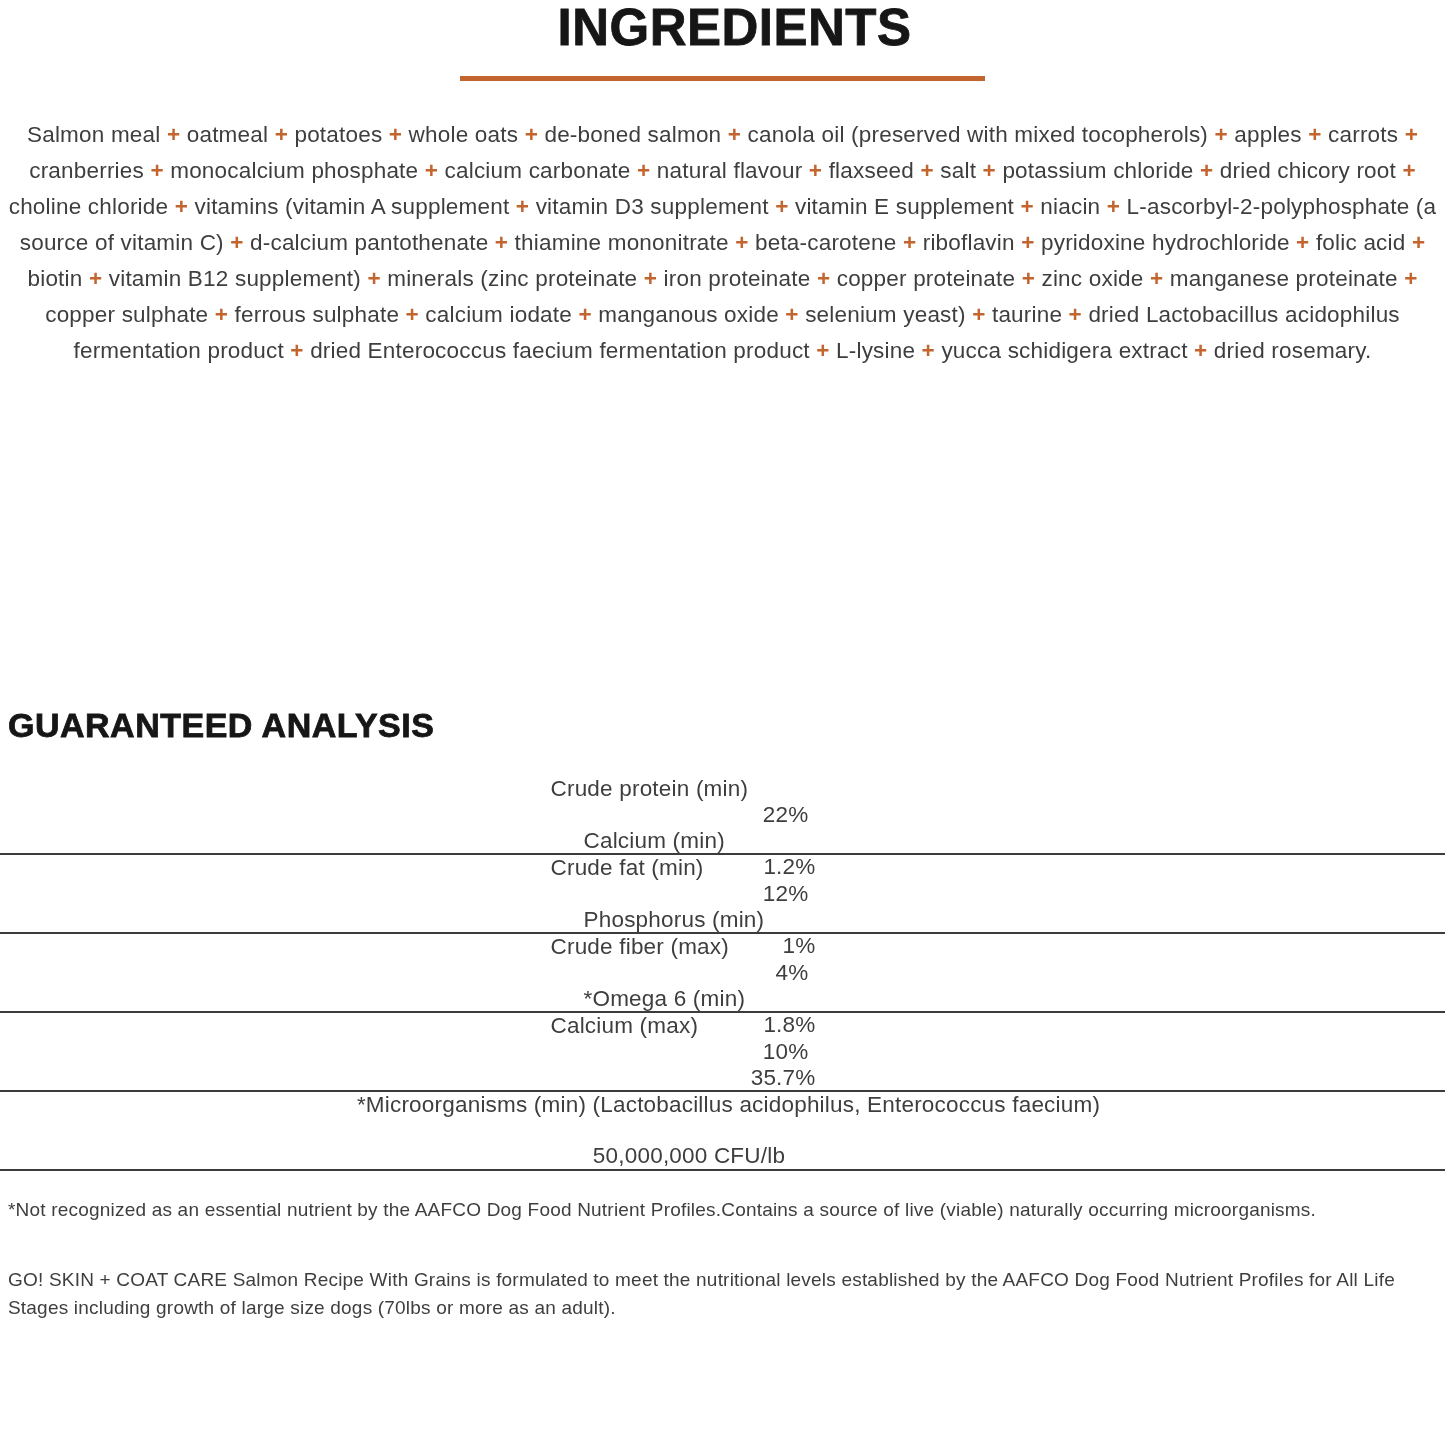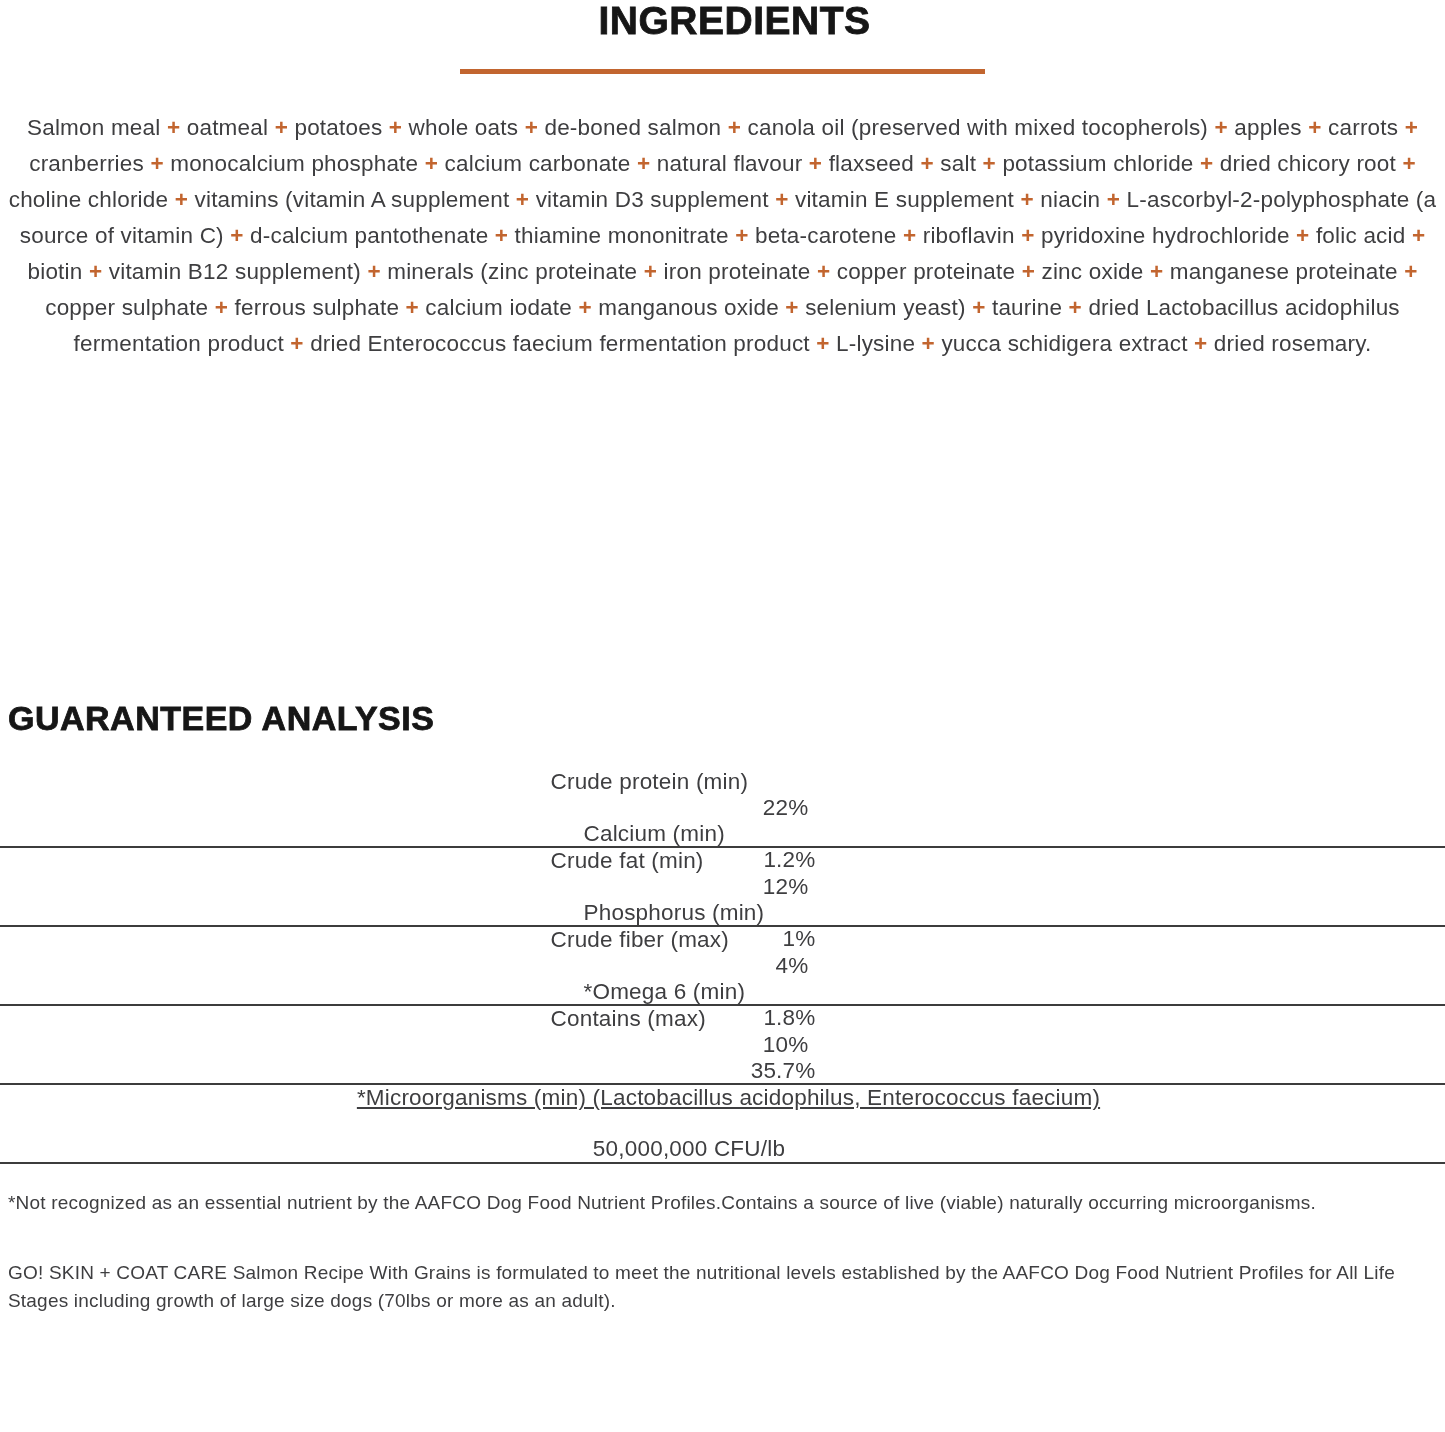--- a/index.html
+++ b/index.html
@@ -5,22 +5,22 @@
   :root { --accent:#c2652f; --ink:#3e3e40; --rule:#3c3c3c; }
   * { box-sizing: border-box; }
   html,body { margin:0; padding:0; }
   body {
     width:1445px; height:1432px; overflow:hidden;
     background:#ffffff; color:var(--ink);
     font-family:"Liberation Sans", sans-serif;
   }
   .ingredients-section { text-align:center; }
   .ing-title {
-    margin:0; padding-top:0;
-    font-size:39px; line-height:42px; font-weight:bold;
+    margin:7px; padding-top:0;
+    font-size:51px; line-height:42px; font-weight:bold;
     color:#161616; letter-spacing:0.5px;padding-left:24px;
     -webkit-text-stroke:0.8px #161616;
   }
   .ing-rule {
     width:525px; height:5px; background:var(--accent);
     margin:27px auto 0; border:none;
   }
   .ing-text {
     margin:36px auto 0; padding:0 5px; max-width:1445px;
     font-size:22.5px; line-height:36px; letter-spacing:0.2px;
@@ -37,21 +37,21 @@
   .ga-table { margin-top:32px; font-size:22.5px; letter-spacing:0.2px; }
   .ga-row {
     display:flex; align-items:center; height:79px;
     border-bottom:2px solid var(--rule);
     flex-direction:column;
   }
   .cell-l-label { width:360px; padding-left:8px; }
   .cell-l-value { width:172px; text-align:right; }
   .cell-r-label { margin-left:142px; width:420px; }
   .cell-r-value { width:186px; text-align:right; }
-  .cell-m-label { flex:1; padding-left:12px;text-decoration:underline; }
+  .cell-m-label { flex:1; padding-left:12px; }
   .cell-m-value { text-align:right; padding-right:67px; }
   .footnote-1 {
     margin:27px 8px 0; font-size:19px; line-height:24px; letter-spacing:0.2px;
   }
   .footnote-2 {
     margin:44px 8px 0; font-size:19px; line-height:28px; letter-spacing:0.2px;
     max-width:1437px;
   }
 </style>
 </head>
@@ -83,21 +83,21 @@
     </div>
 
     <div class="ga-row">
       <span class="cell-l-label">Crude fiber (max)</span>
       <span class="cell-l-value">4%</span>
       <span class="cell-r-label">*Omega 6 (min)</span>
       <span class="cell-r-value">1.8%</span>
     </div>
 
     <div class="ga-row">
-      <span class="cell-l-label">Contains (max)</span>
+      <span class="cell-l-label">Calcium (max)</span>
       <span class="cell-l-value">10%</span>
       <span class="cell-r-value">35.7%</span>
     </div>
 
     <div class="ga-row">
       <span class="cell-m-label">*Microorganisms (min) (Lactobacillus acidophilus, Enterococcus faecium)</span>
       <span class="cell-m-value">50,000,000 CFU/lb</span>
     </div>
 
   </div>

